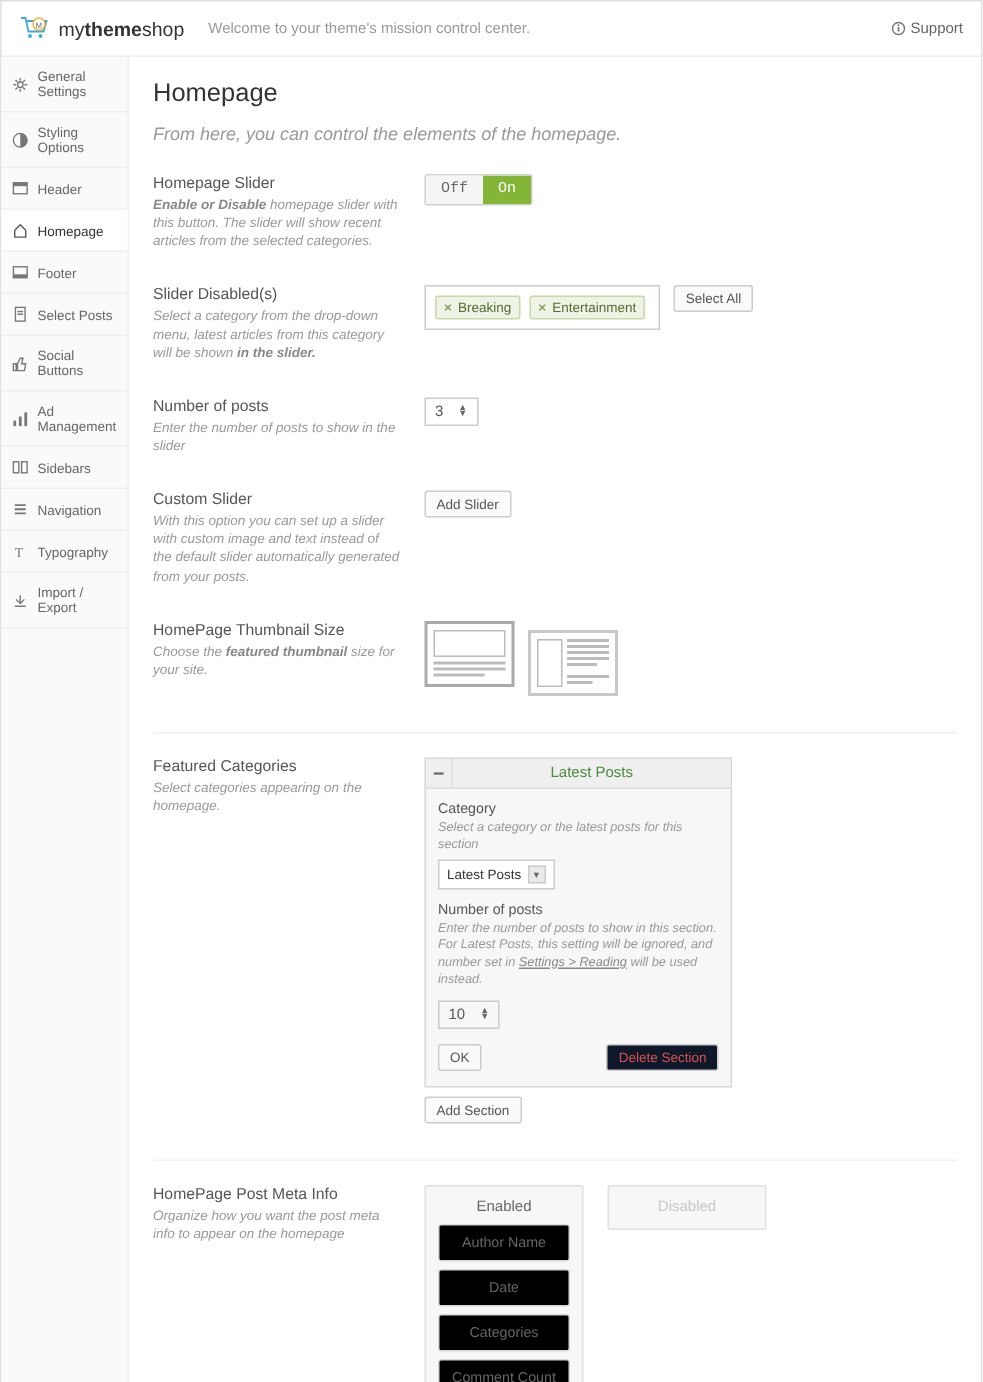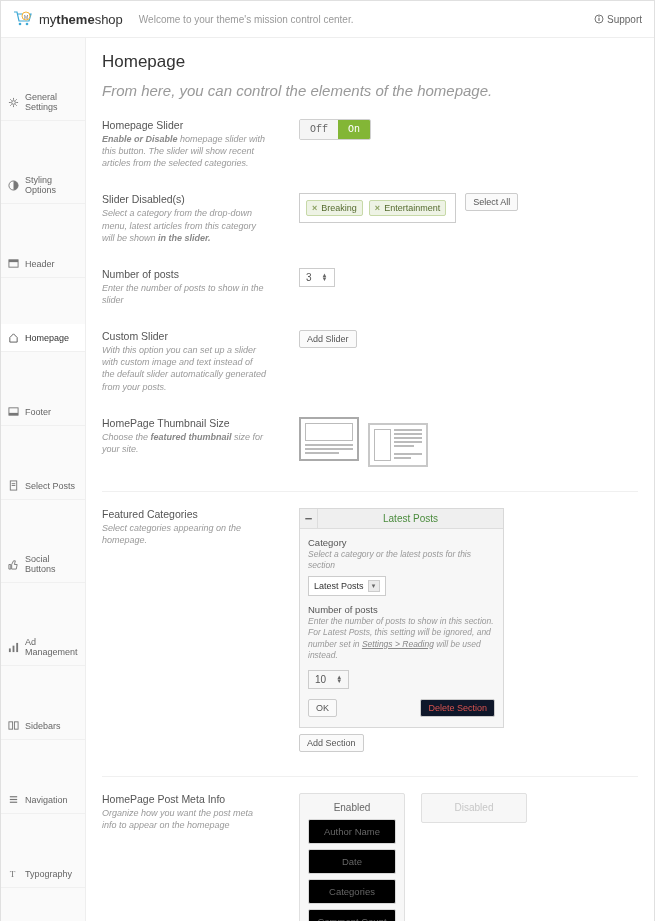--- a/index.html
+++ b/index.html
@@ -6,27 +6,27 @@
 body { font-family: "Segoe UI", Arial, sans-serif; font-size: 11px; color: #333; background: #fff; }
 .page { width: 655px; margin: 0 auto; border: 1px solid #e0e0e0; background: #fff; box-shadow: 0 0 6px rgba(0,0,0,0.08); }
 .header-bar { display: flex; align-items: center; padding: 10px 12px; border-bottom: 1px solid #eee; }
 .logo { display: flex; align-items: center; gap: 4px; font-weight: 400; font-size: 13px; color: #333; }
 .logo svg { vertical-align: middle; }
 .logo-text b { font-weight: 600; }
 .welcome { margin-left: 16px; font-size: 10px; color: #999; }
 .support { margin-left: auto; font-size: 10px; color: #666; display: flex; align-items: center; gap: 3px; }
 .main { display: flex; }
 .sidebar { width: 85px; border-right: 1px solid #eee; background: #fafafa; }
-.side-item { display: flex; align-items: center; gap: 6px; padding: 8px 7px; font-size: 9px; color: #666; border-bottom: 1px solid #f0f0f0; cursor: pointer; margin-top: 46px; }
+.side-item { display: flex; align-items: center; gap: 6px; padding: 8px 7px; font-size: 9px; color: #666; border-bottom: 1px solid #f0f0f0; cursor: pointer; }
 .side-item.active { background: #fff; font-weight: 500; color: #333; }
 .side-item svg, .side-item .ic { width: 11px; height: 11px; flex-shrink: 0; fill: #777; }
 .content { flex: 1; padding: 14px 16px 18px 16px; }
 h1.page-title { font-size: 17px; font-weight: 400; color: #333; margin-bottom: 10px; }
-.page-desc { font-size: 15px; font-style: italic; color: #999; margin-bottom: 20px; }
-.row { display: flex; gap: 32px; margin-bottom: 24px; }
+.page-desc { font-size: 12px; font-style: italic; color: #999; margin-bottom: 20px; }
+.row { display: flex; gap: 16px; margin-bottom: 24px; }
 .row .lcol { width: 165px; }
 .row .rcol { flex: 1; }
 .field-title { font-size: 10.5px; color: #555; margin-bottom: 2px; }
 .field-desc { font-size: 9px; color: #999; font-style: italic; line-height: 1.35; }
 .field-desc b { font-weight: 600; font-style: italic; color: #888; }
 .toggle { display: inline-flex; border: 1px solid #d0d0d0; border-radius: 2px; overflow: hidden; font-family: Liberation Mono, monospace; }
 .toggle span { padding: 4px 10px; font-size: 10px; color: #666; background: #f5f5f5; }
 .toggle span.on { background: #83b636; color: #fff; }
 .tagbox { border: 1px solid #ccc; padding: 6px; display: inline-block; min-width: 120px; min-height: 26px; vertical-align: top; }
 .tag { display: inline-flex; align-items: center; gap: 4px; background: #eef3e5; border: 1px solid #c7d9a8; color: #556b2f; font-size: 9px; padding: 2px 5px; border-radius: 2px; margin-right: 3px; }

